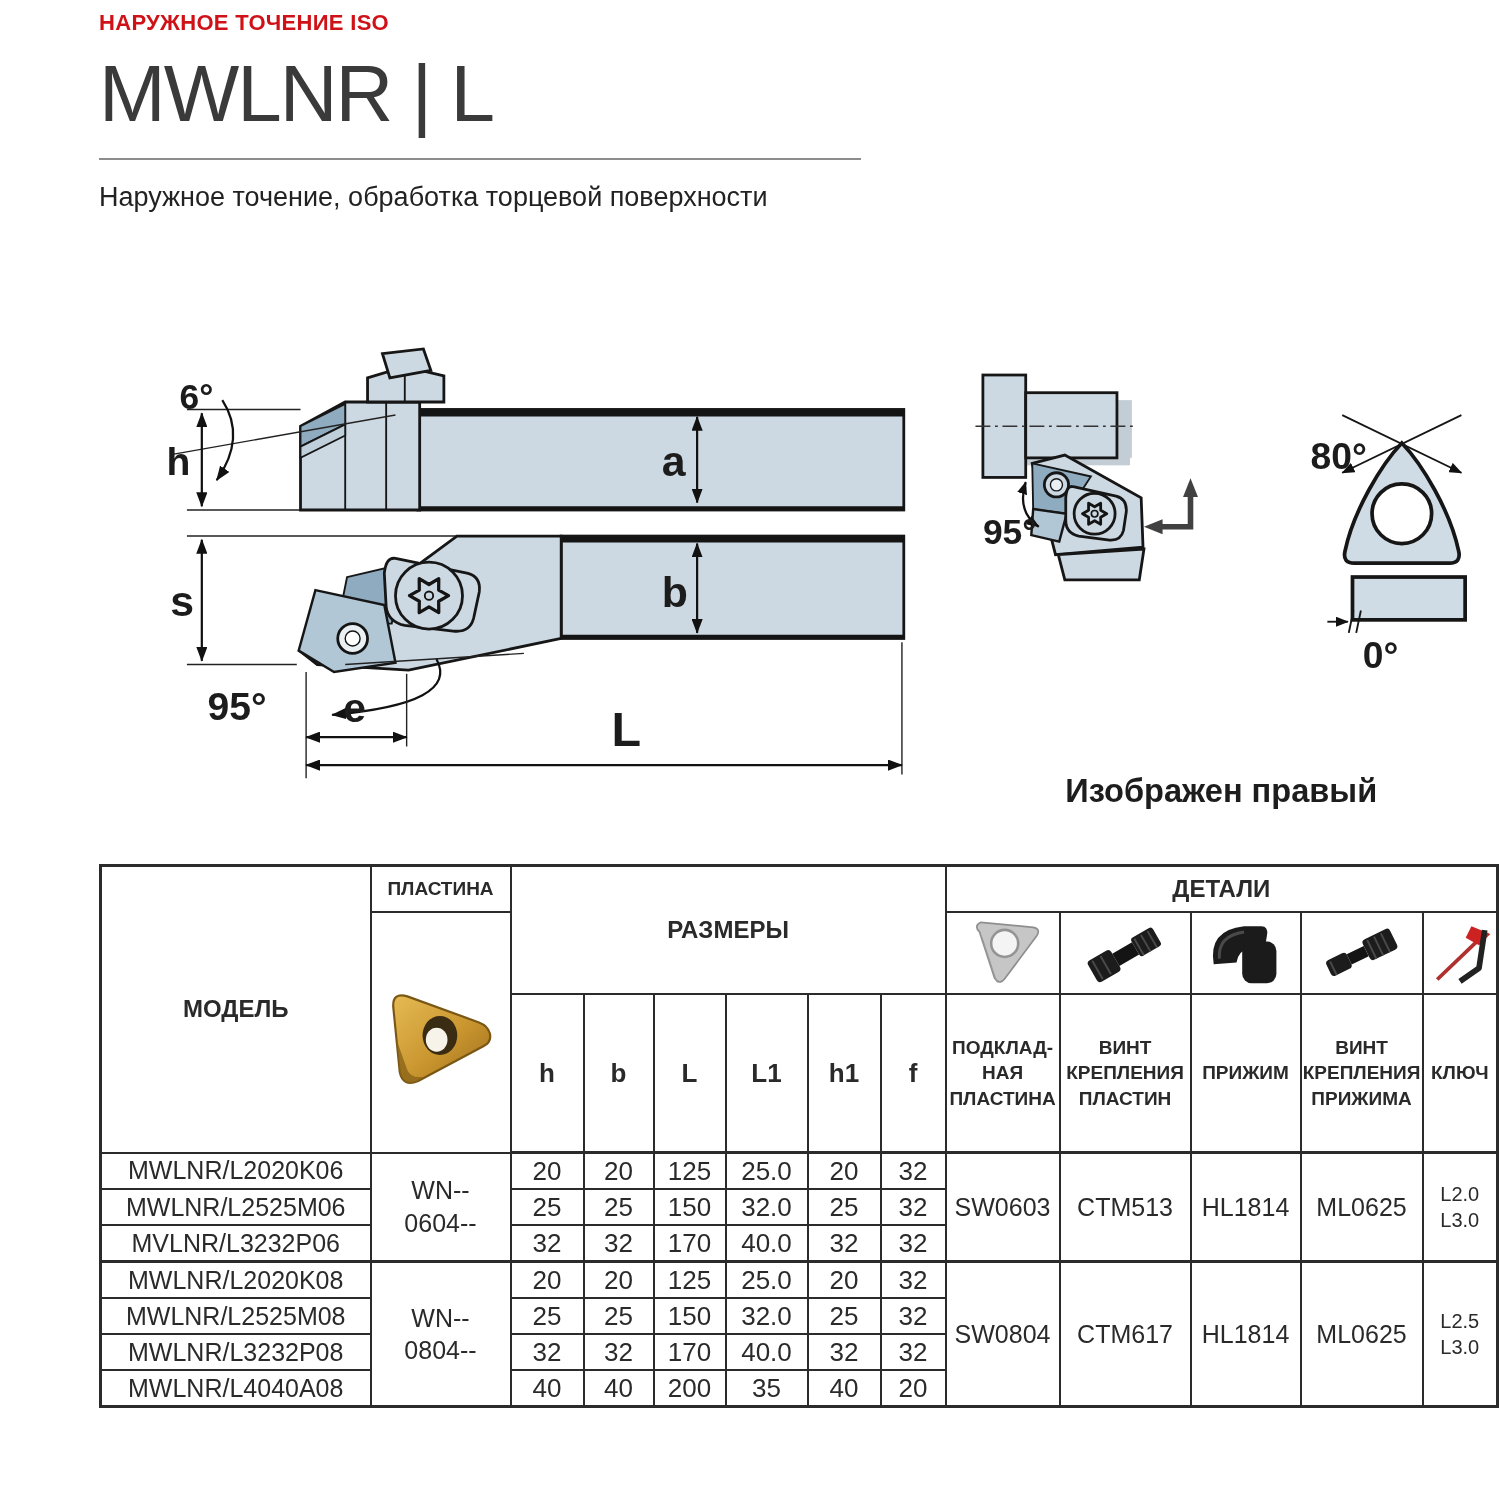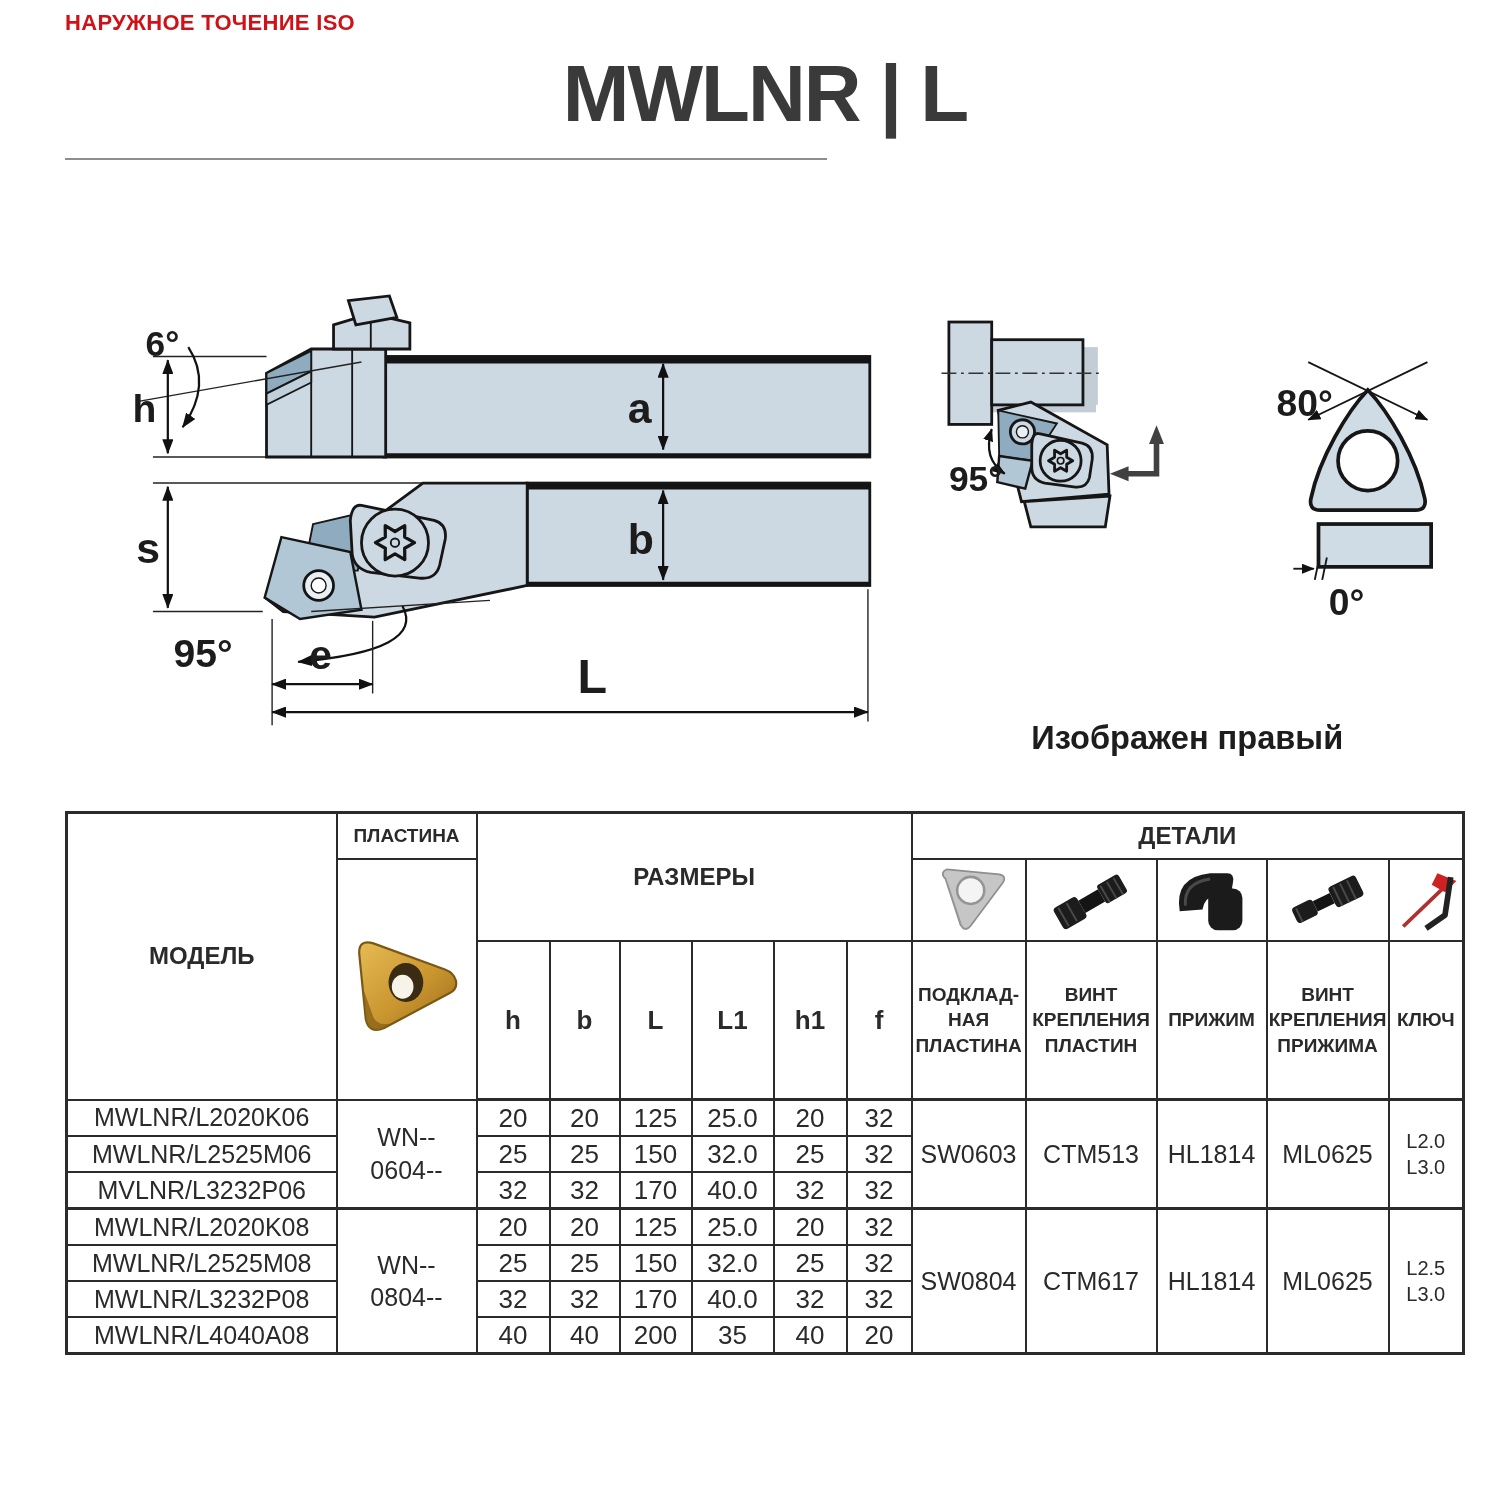--- a/index.html
+++ b/index.html
@@ -1,19 +1,19 @@
 <!DOCTYPE html>
 <html><head>
 <meta charset="utf-8">
 <style>
   html,body{margin:0;padding:0;background:#fff;}
   body{width:1500px;height:1500px;overflow:hidden;font-family:"Liberation Sans","DejaVu Sans",sans-serif;color:#222;}
-  .page{padding:10px 0 0 65px;width:1400px;}
+  .page{padding:10px 0 0 99px;width:1400px;}
   .cat-label{color:#cf1217;font-size:22px;font-weight:700;letter-spacing:.3px;}
-  .title{font-size:80px;font-weight:700;color:#3a3a3a;letter-spacing:-2px;margin-top:18px;line-height:1.0;text-align:center;}
+  .title{font-size:80px;font-weight:400;color:#3a3a3a;letter-spacing:-2px;margin-top:18px;line-height:1.0;}
   .subtitle{font-size:27px;color:#2e2e2e;margin-top:58px;}
   .rule{border:none;border-top:2px solid #8d8d8d;width:762px;margin:24px 0 0 0;}
   .desc{font-size:27px;color:#222;margin-top:22px;}
   .drawings{display:flex;gap:18px;padding-left:60px;margin-top:112px;height:505px;}
   .drawings svg{display:block;}
   svg{font-family:"Liberation Sans","DejaVu Sans",sans-serif;}
   svg .body{fill:#cdd9e2;stroke:#161616;stroke-width:3;}
   svg .facet{fill:#8fabbf;stroke:#161616;stroke-width:2;}
   svg .band{fill:#bfd0db;stroke:#161616;stroke-width:2;}
   svg .ins{fill:#b2c7d5;stroke:#161616;stroke-width:2.6;}
@@ -38,20 +38,21 @@
   thead tr.hC th{border-bottom:3px solid #2b2b2b;}
 </style>
 </head>
 <body>
 
 <div class="page">
 
   <div class="cat-label">НАРУЖНОЕ ТОЧЕНИЕ ISO</div>
   <div class="title">MWLNR | L</div>
   <hr class="rule">
+  <div class="desc">Наружное точение, обработка торцевой поверхности</div>
 
   <div class="drawings">
 
     <svg width="850" height="505" viewBox="0 0 850 505">
       <defs>
         <marker id="aE1" markerWidth="16" markerHeight="12" refX="15" refY="6" orient="auto" markerUnits="userSpaceOnUse">
             <path d="M0,0 L16,6 L0,12 z" fill="#111"></path>
           </marker>
         <marker id="aS1" markerWidth="16" markerHeight="12" refX="1" refY="6" orient="auto" markerUnits="userSpaceOnUse">
             <path d="M16,0 L0,6 L16,12 z" fill="#111"></path>

